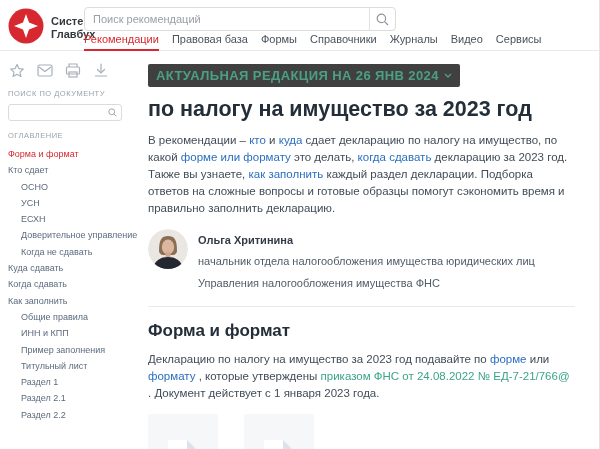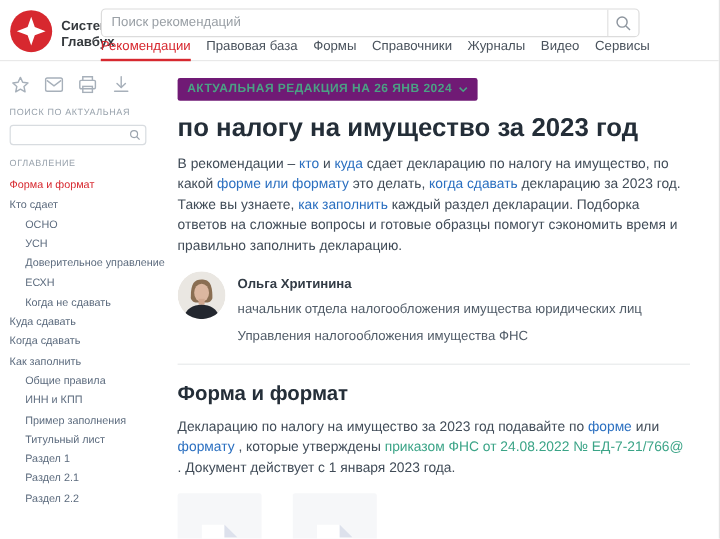--- a/index.html
+++ b/index.html
@@ -5,21 +5,21 @@
   * { margin:0; padding:0; box-sizing:border-box; }
   body { background:#fff; }
   .page { width:600px; height:449px; position:relative; background:#fff;
           font-family:"Liberation Sans", sans-serif; overflow:hidden;
           border-right:1px solid #e3e3e3; }
 
   
   header { position:relative; height:51px; border-bottom:1px solid #e9e9e9; }
   .logo { position:absolute; left:8px; top:8px; display:flex; align-items:center; gap:7px; cursor:pointer; }
   .logo-text { display:flex; flex-direction:column; font-size:11px; font-weight:bold; color:#35393d; line-height:13px; }
-  .search-box { position:absolute; left:84px; top:7px; width:449px; height:24px;
+  .search-box { position:absolute; left:84px; top:7px; width:312px; height:24px;
                 border:1px solid #dcdcdc; border-radius:4px; display:flex; align-items:center; background:#fff; }
   .search-box input { flex:1; min-width:0; border:none; outline:none; font-size:11px; padding:0 8px;
                       color:#333; font-family:"Liberation Sans", sans-serif; background:transparent; }
   .search-box input::placeholder { color:#9aa0a6; }
   .search-btn { width:26px; height:100%; border-left:1px solid #e2e2e2; display:flex; align-items:center; justify-content:center; cursor:pointer; }
   nav { position:absolute; left:84px; top:33px; display:flex; gap:13px; }
   .nav-item { font-size:11px; color:#49525c; padding-bottom:4px; cursor:pointer; white-space:nowrap;text-align:right; }
   .nav-item.active { color:#d7282f; border-bottom:2px solid #d7282f; }
 
   
@@ -35,22 +35,22 @@
                  display:flex; align-items:center; background:#fff; }
   .side-search input { flex:1; min-width:0; border:none; outline:none; font-size:9px; padding:0 4px;
                        font-family:"Liberation Sans", sans-serif; background:transparent; }
   .side-search svg { margin-right:4px; flex:none; }
   .toc { list-style:none; margin-top:9px; }
   .toc-item { font-size:9px; color:#5c6b7e; line-height:10px; margin-bottom:6.3px; cursor:pointer; white-space:nowrap; }
   .toc-item.c-1 { padding-left:13px; }
   .toc-item.active { color:#d7282f; }
 
   
-  .badge { display:inline-flex; align-items:center; gap:5px; background:#701a75; color:#4ba084;
-           font-size:10px; font-weight:bold; letter-spacing:.4px; padding:4px 8px; border-radius:2px; cursor:pointer; }
+  .badge { display:inline-flex; align-items:center; gap:5px; background:#404040; color:#4ba084;
+           font-size:13px; font-weight:bold; letter-spacing:.4px; padding:4px 8px; border-radius:2px; cursor:pointer; }
   h1 { margin-top:9px; font-size:21.5px; line-height:26px; color:#242e38; font-weight:bold; }
   .intro, .body-p { margin-top:10px; font-size:11.5px; line-height:17px; color:#414c58; max-width:430px; }
   .c-blue  { color:#2a6fc0; cursor:pointer; }
   .c-green { color:#3ba487; cursor:pointer; }
 
   .author { display:flex; gap:10px; margin-top:12px; }
   .avatar { width:40px; height:40px; border-radius:50%; overflow:hidden; flex:none; }
   .author-name { font-size:11px; font-weight:bold; color:#333c46; margin-top:5px; }
   .author-role { font-size:11px; line-height:22px; color:#515c68; margin-top:4px; max-width:388px; }
 
@@ -134,43 +134,43 @@
         </span>
         <span class="action-btn">
           <svg width="14" height="15" viewBox="0 0 14 15" fill="none" stroke="#a7b0ba" stroke-width="1.2" stroke-linecap="round">
             <line x1="7" y1="1" x2="7" y2="9.5"></line>
             <path d="M3.5 6.5 L7 10 L10.5 6.5"></path>
             <line x1="1.5" y1="13" x2="12.5" y2="13"></line>
           </svg>
         </span>
       </div>
 
-      <div class="side-label">ПОИСК ПО АКТУАЛЬНАЯ</div>
+      <div class="side-label">ПОИСК ПО ДОКУМЕНТУ</div>
       <div class="side-search">
         <input type="text" style="">
         <svg width="9" height="9" viewBox="0 0 13 13" fill="none" stroke="#9aa3ad" stroke-width="1.4">
           <circle cx="5.4" cy="5.4" r="4.2"></circle>
             <line x1="8.6" y1="8.6" x2="12" y2="12"></line>
         </svg>
       </div>
 
       <div class="side-label">ОГЛАВЛЕНИЕ</div>
       <ul class="toc">
 
           <li class="toc-item c-0 active">Форма и формат</li>
 
           <li class="toc-item c-0">Кто сдает</li>
 
           <li class="toc-item c-1">ОСНО</li>
 
           <li class="toc-item c-1">УСН</li>
 
+          <li class="toc-item c-1">ЕСХН</li>
+
           <li class="toc-item c-1">Доверительное управление</li>
-
-          <li class="toc-item c-1">ЕСХН</li>
 
           <li class="toc-item c-1">Когда не сдавать</li>
 
           <li class="toc-item c-0">Куда сдавать</li>
 
           <li class="toc-item c-0">Когда сдавать</li>
 
 
           <li class="toc-item c-0">Как заполнить</li>
 

